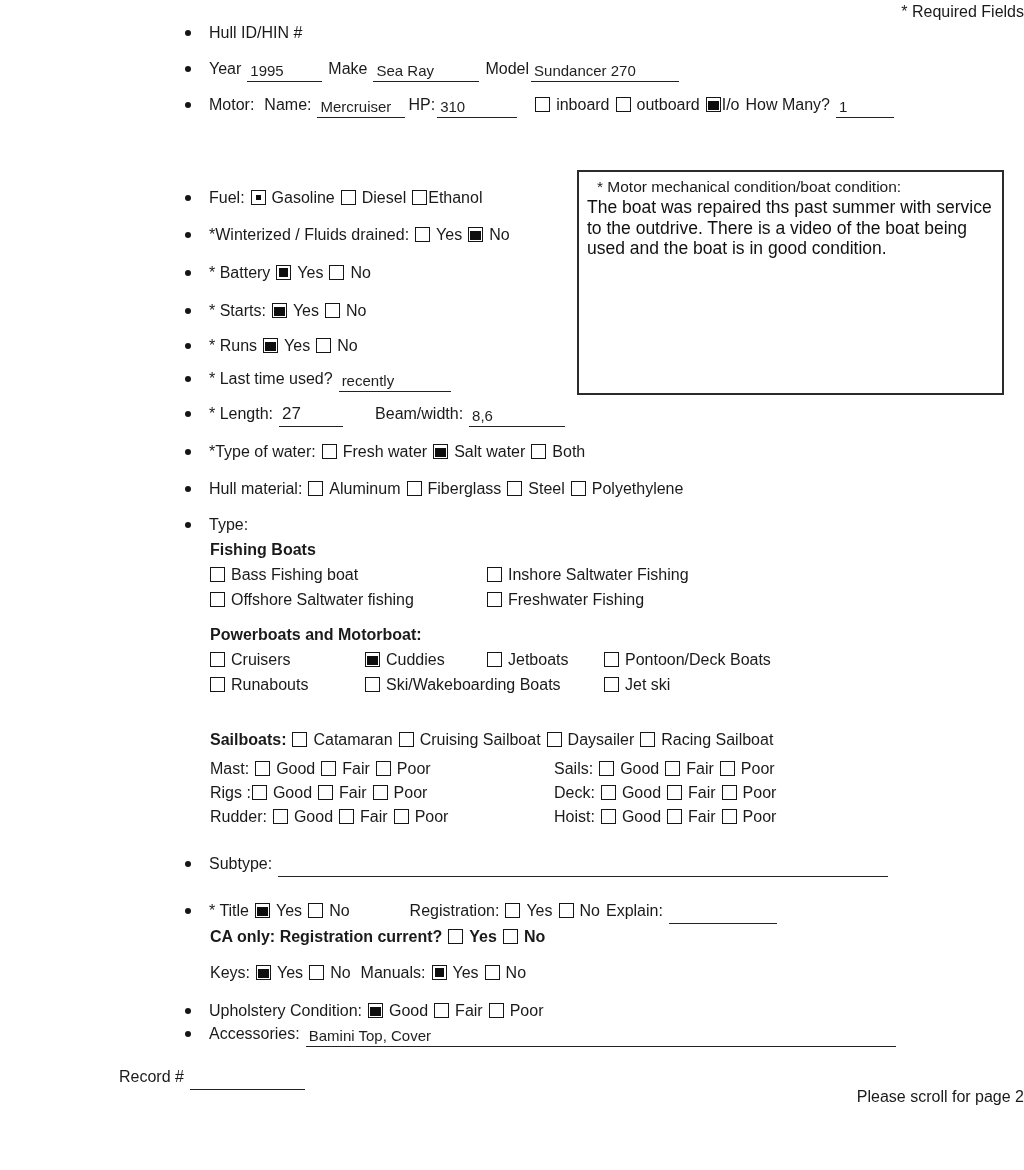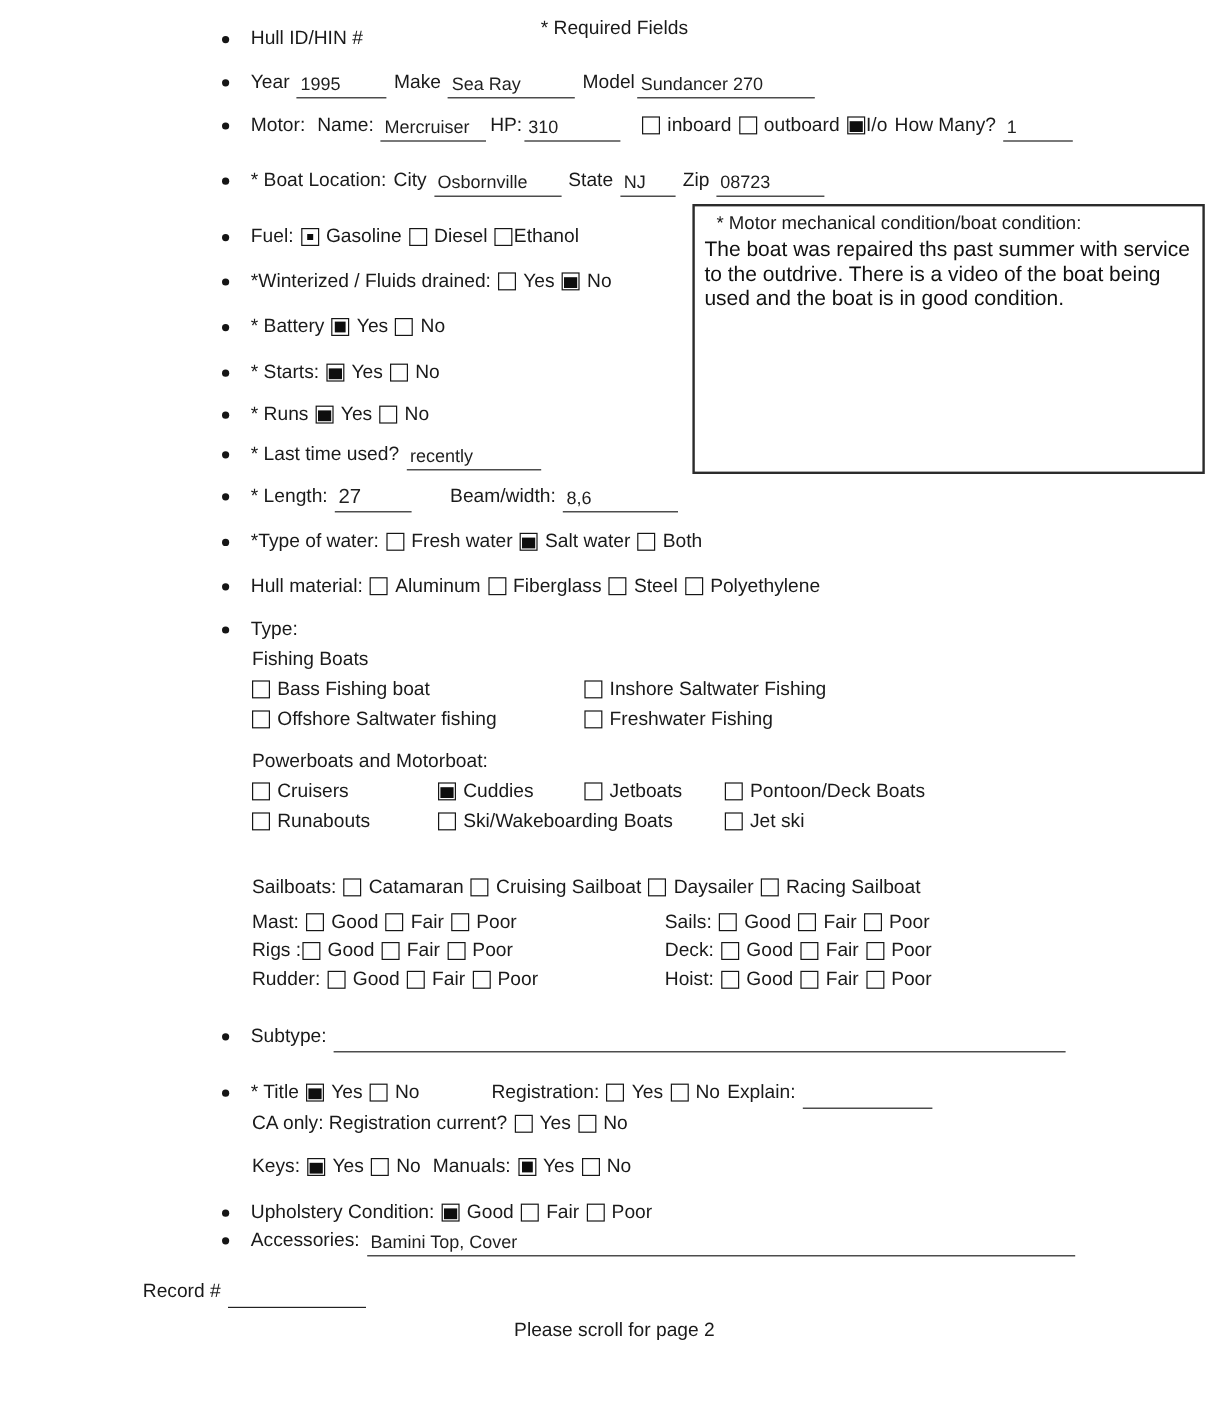--- a/index.html
+++ b/index.html
@@ -1,23 +1,23 @@
 <!DOCTYPE html>
 <html><head>
 <meta charset="utf-8">
 <style>
   html,body{margin:0;padding:0;background:#fff;}
   .page{position:relative;width:1024px;height:1170px;background:#ffffff;overflow:hidden;
         font-family:"Liberation Sans",sans-serif;color:#1a1a1a;font-size:16px;}
-  .center{position:absolute;left:0;width:100%;text-align:center;margin-top:12px;}
+  .center{position:absolute;left:0;width:100%;text-align:right;}
   .row{position:absolute;left:185px;height:21px;display:flex;align-items:center;gap:6px;white-space:nowrap;}
   .row.ind{left:210px;}
   .col{position:absolute;top:0;height:21px;display:flex;align-items:center;gap:6px;white-space:nowrap;}
   .bullet{width:6px;height:6px;border-radius:50%;background:#151515;margin-right:12px;flex:0 0 auto;}
-  .b{font-weight:400;}
+  .b{font-weight:700;}
   .cb{width:15px;height:15px;box-sizing:border-box;border:1.8px solid #161616;background:#fff;
       position:relative;flex:0 0 auto;}
   .cb.fill-full::after{content:"";position:absolute;left:1px;right:1px;top:3px;bottom:1px;background:#0e0e0e;}
   .cb.fill-mid::after{content:"";position:absolute;left:2px;right:2px;top:2px;bottom:2px;background:#0e0e0e;}
   .cb.fill-dot::after{content:"";position:absolute;left:4px;right:4px;top:4px;bottom:4px;background:#0e0e0e;}
   .uline{position:relative;display:inline-block;height:18px;border-bottom:1.8px solid #222;
          align-self:flex-end;margin-bottom:-3px;flex:0 0 auto;}
   .val{position:absolute;left:3px;bottom:2px;font-size:15px;white-space:nowrap;color:#1f1f1f;}
   .val.big{font-size:17px;}
   .note-box{position:absolute;left:577px;top:170px;width:427px;height:225px;box-sizing:border-box;
@@ -69,36 +69,20 @@
     <span class="cb"></span>
     <span>outboard</span>
     <span class="cb fill-full"></span>
     <span style="margin-left:-5px">I/o</span>
     <span>How Many?</span>
     <span class="uline" style="width:58px">
         <span class="val">1</span>
       </span>
   </div>
 
-  <div class="row" style="top:140px">
-    <span class="bullet"></span>
-    <span>* Boat Location:</span>
-    <span>City</span>
-    <span class="uline" style="width:106px">
-        <span class="val">Osbornville</span>
-      </span>
-    <span>State</span>
-    <span class="uline" style="width:46px">
-        <span class="val">NJ</span>
-      </span>
-    <span>Zip</span>
-    <span class="uline" style="width:90px">
-        <span class="val">08723</span>
-      </span>
-  </div>
 
   <div class="row" style="top:187px">
     <span class="bullet"></span>
     <span>Fuel:</span>
     <span class="cb fill-dot"></span>
     <span>Gasoline</span>
     <span class="cb"></span>
     <span>Diesel</span>
     <span class="cb"></span>
     <span style="margin-left:-5px">Ethanol</span>

